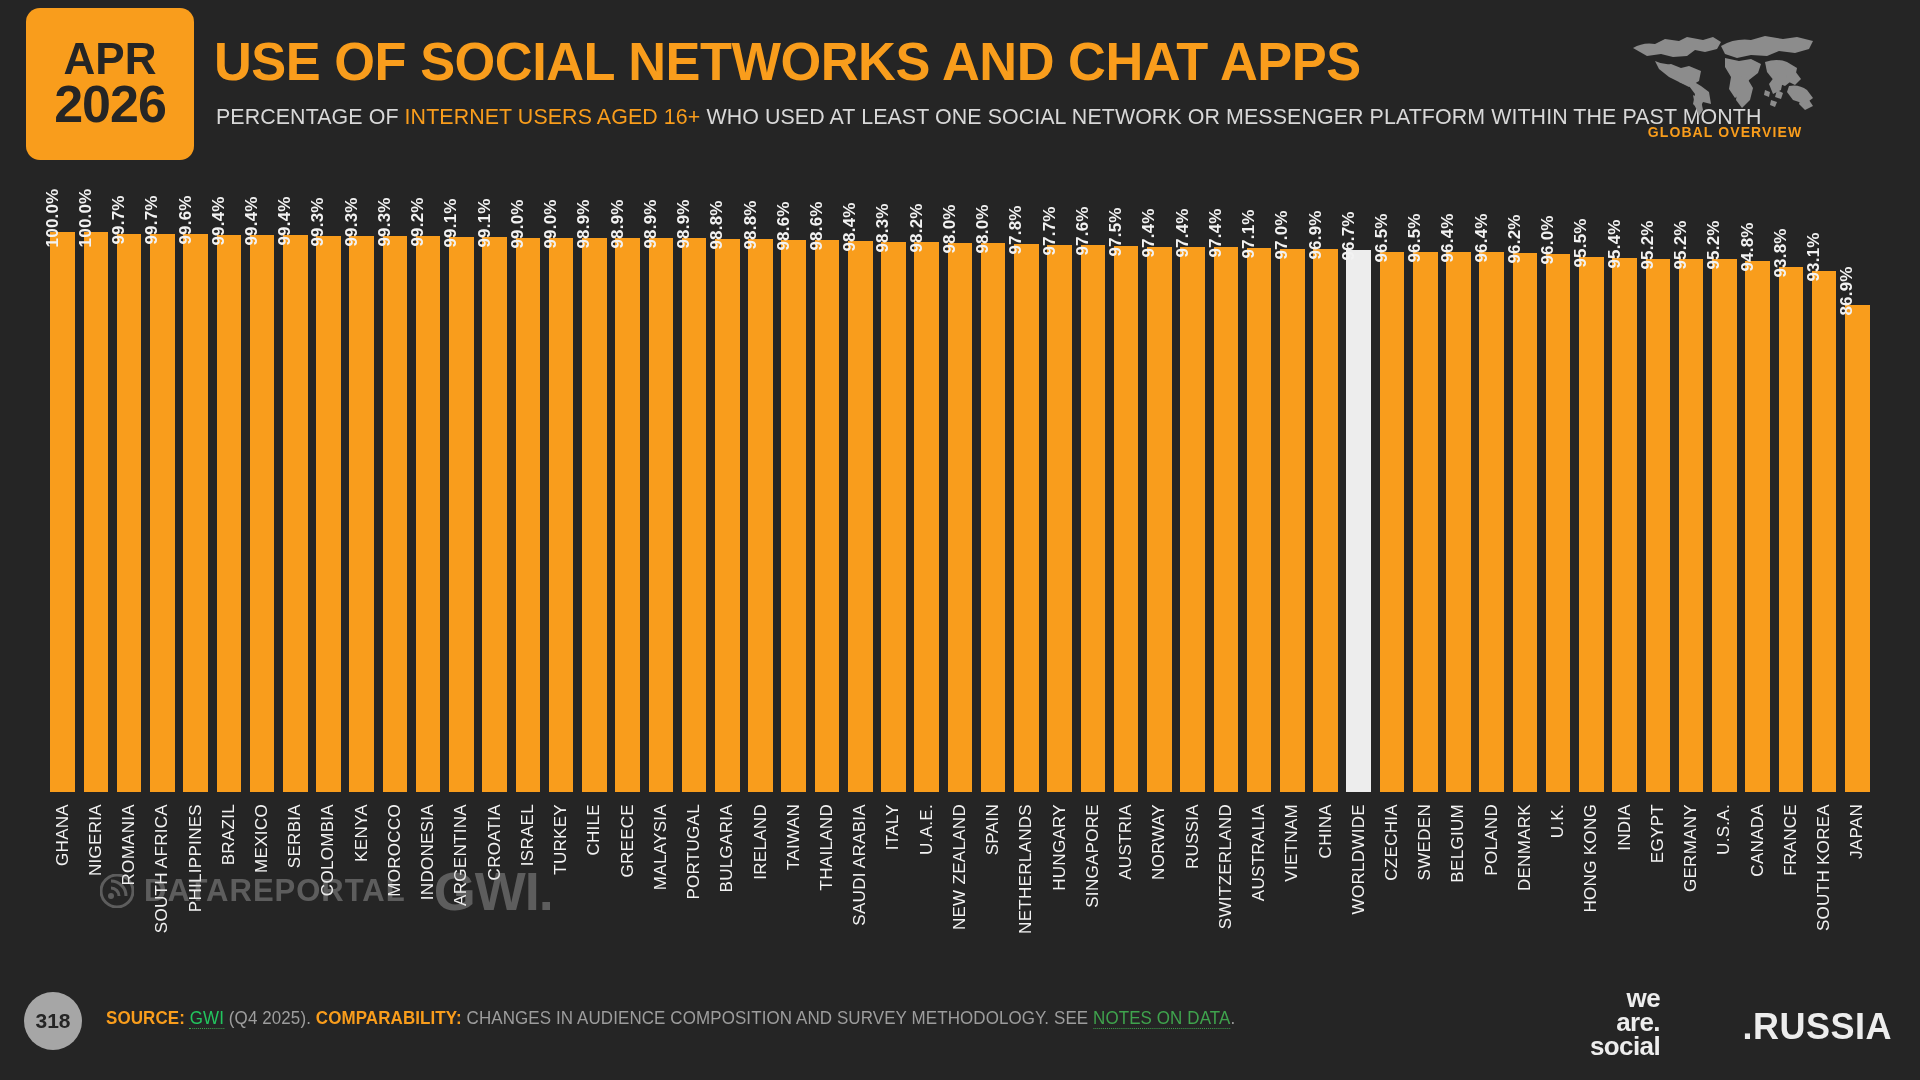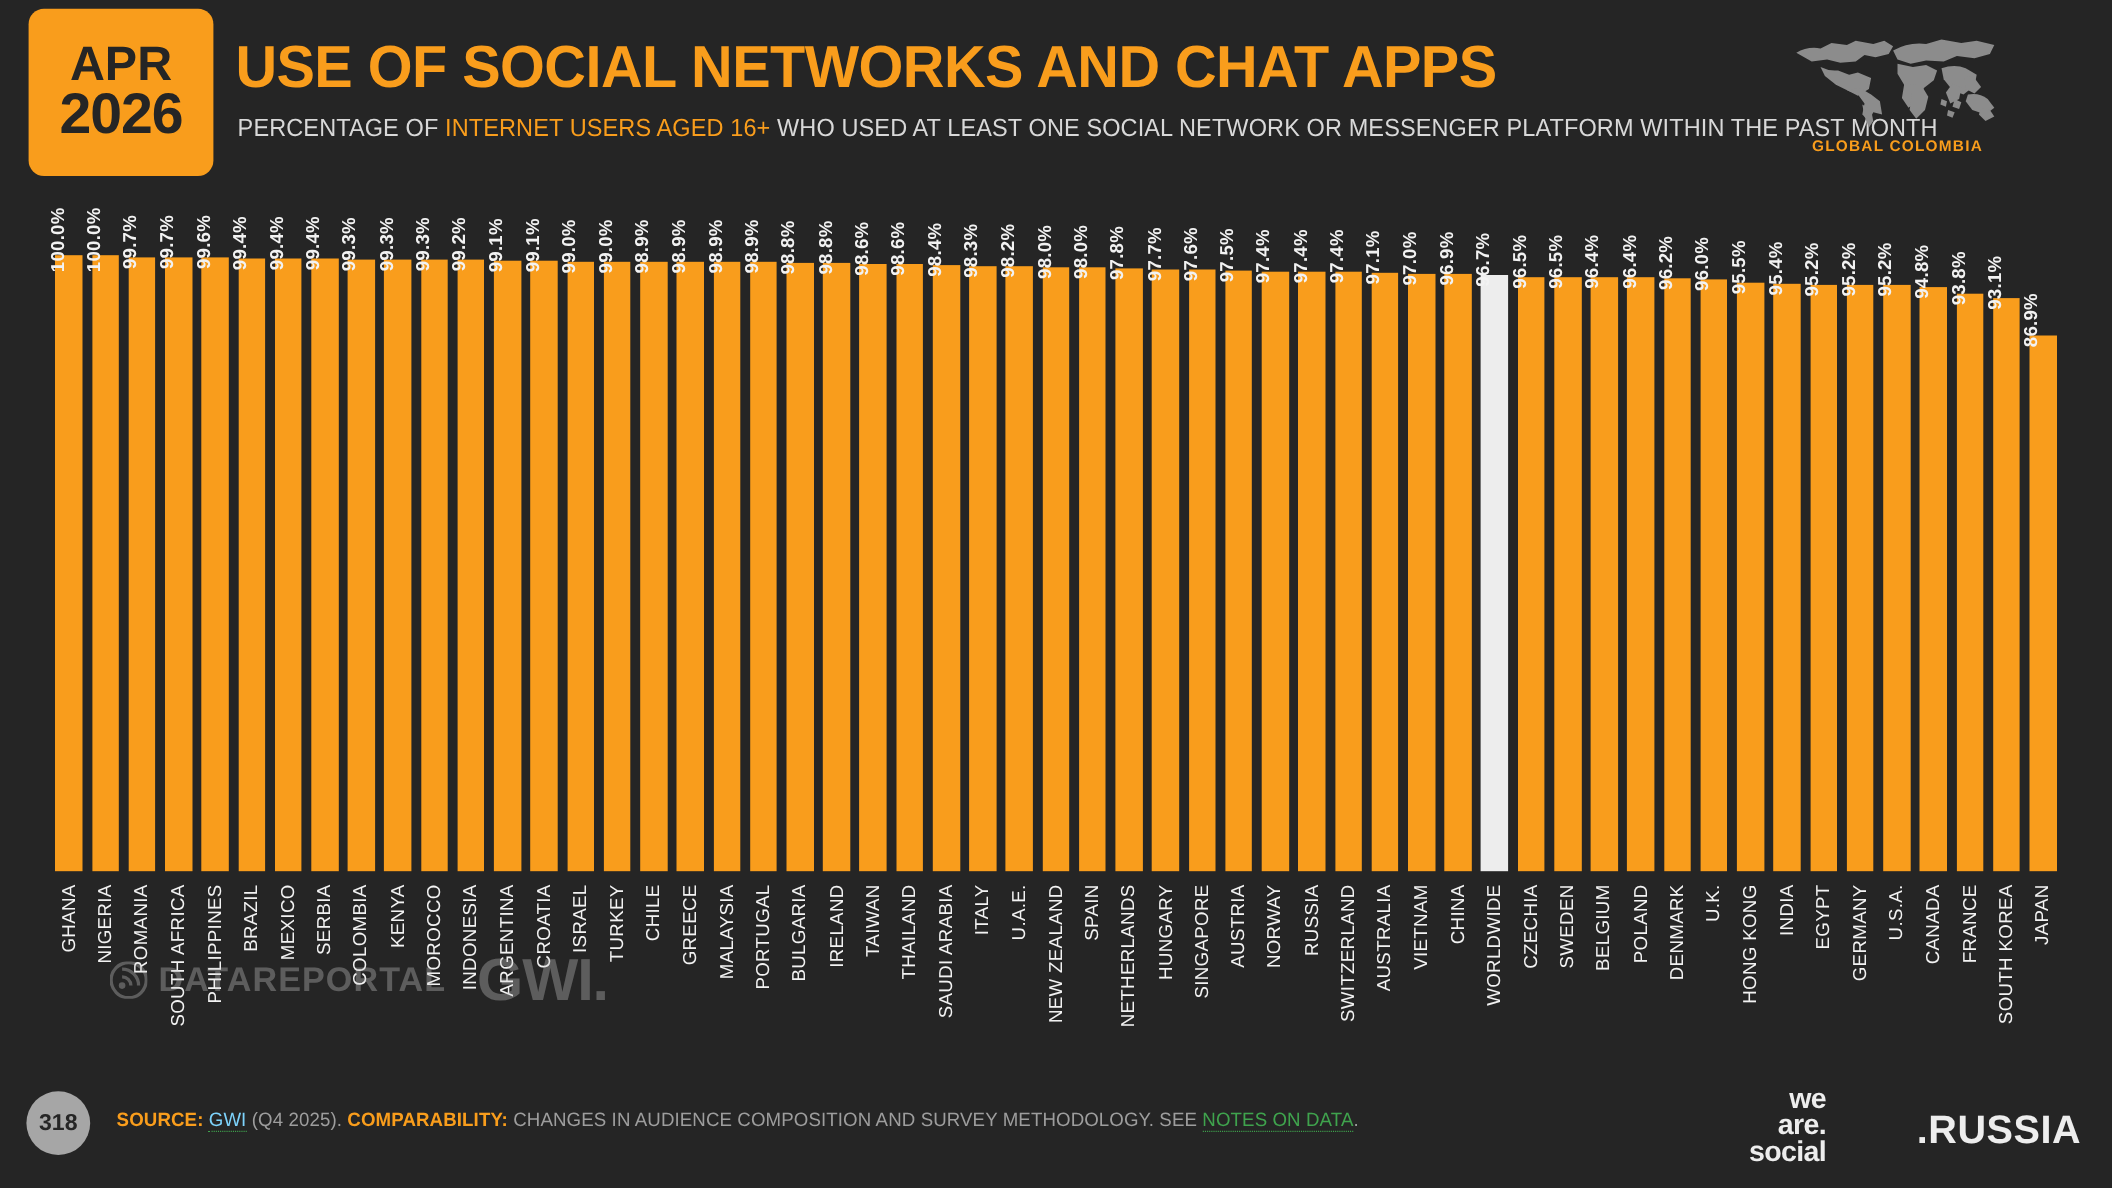--- a/index.html
+++ b/index.html
@@ -86,21 +86,21 @@
     border-radius: 50%; background: #A6A6A6; color: #252525;
     display: flex; align-items: center; justify-content: center;
     font-size: 21px; font-weight: bold;
   }
   .source-line {
     position: absolute; left: 106px; top: 46px;
     font-size: 17.5px; color: #9D9D9D; letter-spacing: 0.1px; white-space: nowrap;
     transform: scaleX(0.97); transform-origin: left center;
   }
   .source-line b { color: #F99D1C; }
-  .source-line .grn { color: #7dd3fc; border-bottom: 1px dotted #3FA34D; }
+  .source-line .grn { color: #22c55e; border-bottom: 1px dotted #3FA34D; }
   .source-line .grn2 { color: #3FA34D; border-bottom: 1px dotted #3FA34D; }
 
   .logo-was {
     position: absolute; right: 260px; top: 24px; color: #EDEDED;
     font-size: 26px; font-weight: bold; line-height: 0.93; letter-spacing: -0.6px; text-align: right;
   }
   .logo-man {
     position: absolute; right: 28px; top: 44px; color: #EDEDED;
     font-size: 36px; font-weight: bold; letter-spacing: 0.5px;
   }
@@ -133,21 +133,21 @@
           <path d="M140 38 q12 -4 22 0 l10 6 -2 10 -10 8 -10 -4 -8 -10z"></path>
           <path d="M150 52 l8 4 -2 10 -8 4 -4 -10z"></path>
           <path d="M160 44 l10 3 6 8 -6 6 -8 -4z"></path>
           <path d="M164 62 q10 -2 18 4 l6 8 -8 6 -12 -4 -6 -8z"></path>
           <path d="M176 74 l8 2 4 6 -8 4 -6 -6z"></path>
           <path d="M152 66 l6 3 -2 6 -6 -2z"></path>
           <path d="M140 66 l5 2 -1 5 -5 -2z"></path>
           <path d="M146 76 l6 2 -2 5 -5 -2z"></path>
         </g>
       </svg>
-      <div class="globe-label">GLOBAL COLOMBIA</div>
+      <div class="globe-label">GLOBAL OVERVIEW</div>
     </div>
   </div>
 
   <div class="chart">
     <div class="watermark">
       <div class="wm-dr">
         <svg width="34" height="34" viewBox="0 0 34 34">
           <circle cx="17" cy="17" r="16" fill="none" stroke="#cfcfcf" stroke-width="3"></circle>
           <circle cx="11" cy="22" r="3" fill="#cfcfcf"></circle>
           <path d="M11 14 a8 8 0 0 1 8 8" fill="none" stroke="#cfcfcf" stroke-width="3"></path>

